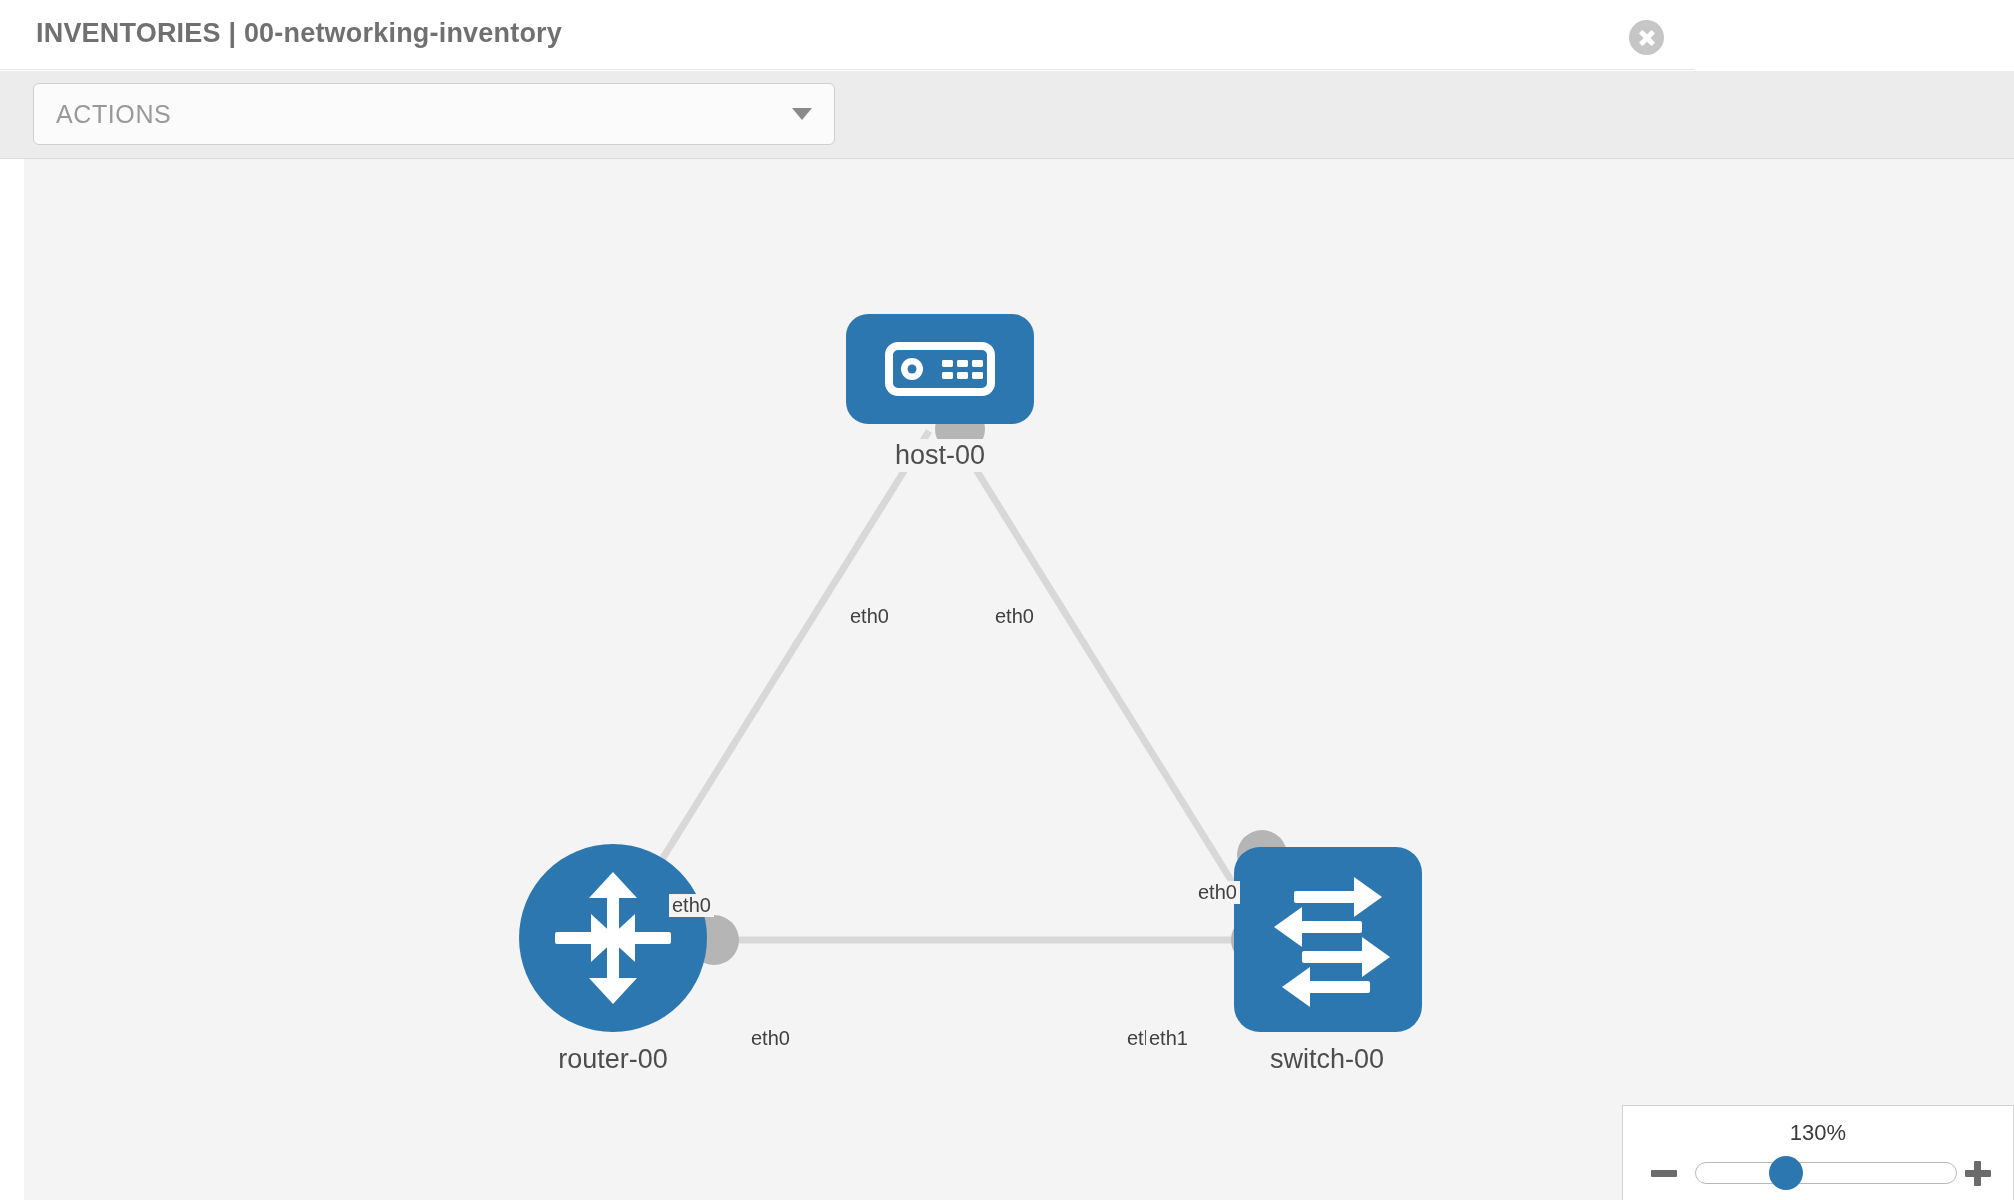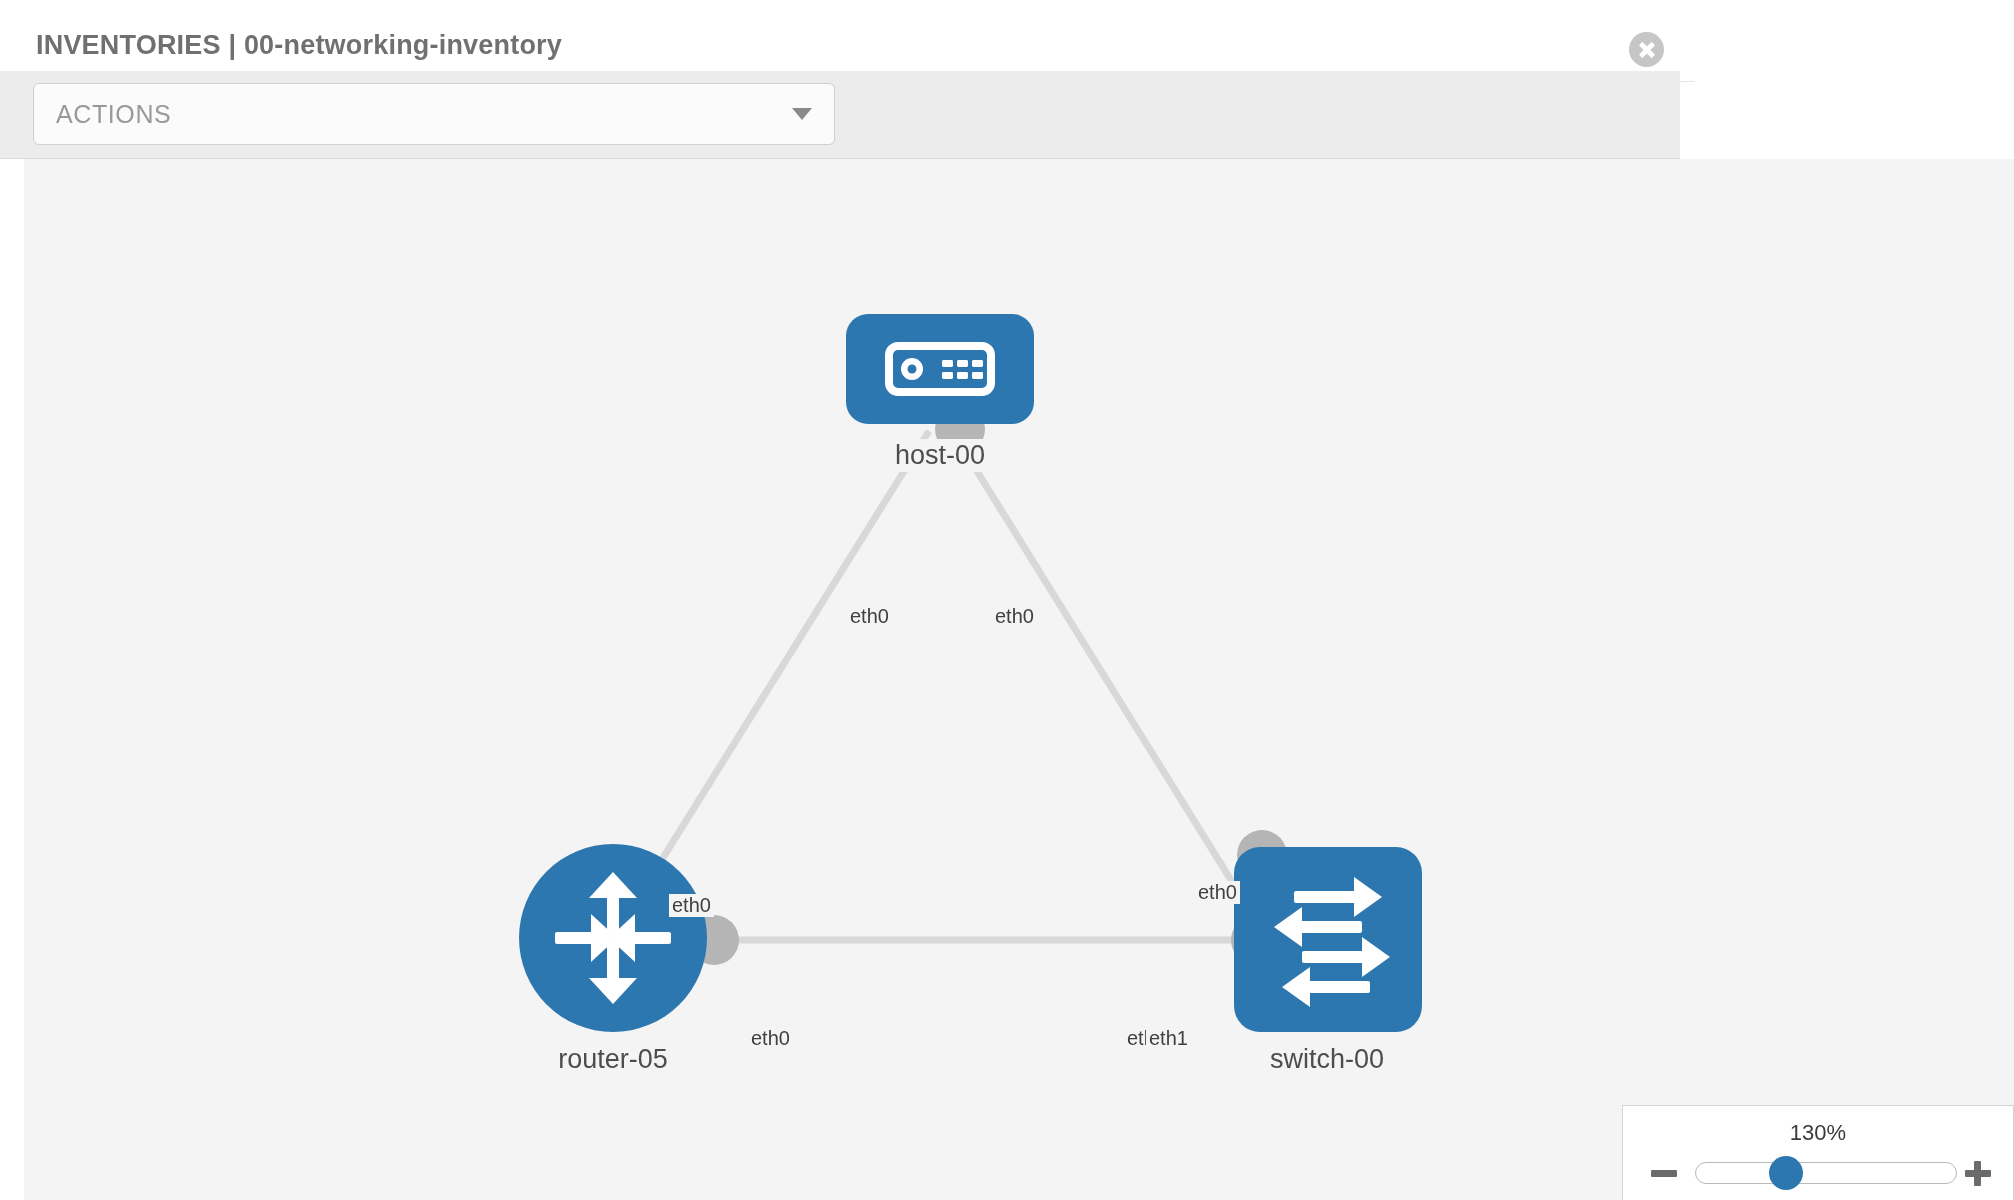--- a/index.html
+++ b/index.html
@@ -11,21 +11,21 @@
     width: 2014px;
     height: 1200px;
     overflow: hidden;
     font-family: "Liberation Sans", sans-serif;
     position: relative;
   }
 
   
   .header {
     position: absolute;
-    left: 0; top: 12px;
+    left: 0; top: 0;
     width: 1694px;
     height: 70px;
     background: #ffffff;
     border-bottom: 1px solid #e5e5e5;
     box-sizing: border-box;
   }
   .header-title {
     position: absolute;
     left: 36px;
     top: 18px;
@@ -56,21 +56,21 @@
     background: #ffffff;
     border-radius: 1px;
   }
   .close-icon::before { transform: translate(-50%,-50%) rotate(45deg); }
   .close-icon::after  { transform: translate(-50%,-50%) rotate(-45deg); }
 
   
   .toolbar {
     position: absolute;
     left: 0; top: 71px;
-    width: 1680px;
+    width: 2014px;
     height: 88px;
     background: #ececec;
     border-bottom: 1px solid #dcdcdc;
     box-sizing: border-box;
   }
   .select-box {
     position: absolute;
     background: #fbfbfb;
     border: 1px solid #cfcfcf;
     border-radius: 6px;
@@ -352,21 +352,21 @@
         <rect x="68" y="104" width="72" height="12" rx="2"></rect>
         <path d="M156 110 L128 90 L128 130 Z"></path>
 
         <rect x="64" y="134" width="72" height="12" rx="2"></rect>
         <path d="M48 140 L76 120 L76 160 Z"></path>
       </g>
     </svg>
   </div>
 
   <div class="node-label" id="label-host">host-00</div>
-  <div class="node-label" id="label-router">router-05</div>
+  <div class="node-label" id="label-router">router-00</div>
   <div class="node-label" id="label-switch">switch-00</div>
 
   <div class="port-label" id="port-host-left">eth0</div>
   <div class="port-label" id="port-host-right">eth0</div>
   <div class="port-label" id="port-router-up">eth0</div>
   <div class="port-label" id="port-switch-up">eth0</div>
   <div class="port-label" id="port-router-right">eth0</div>
   <div class="port-label" id="port-switch-left1">eth0</div>
   <div class="port-label" id="port-switch-left2">eth1</div>
 

